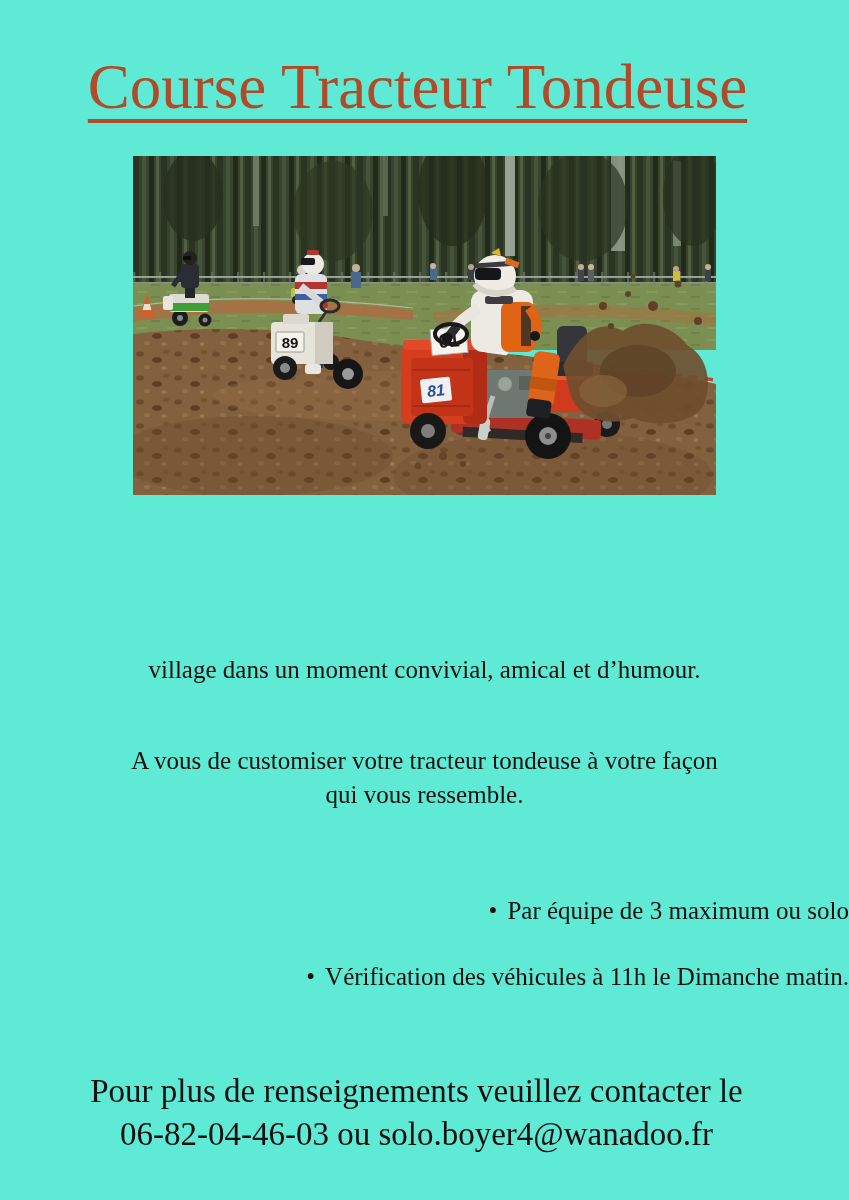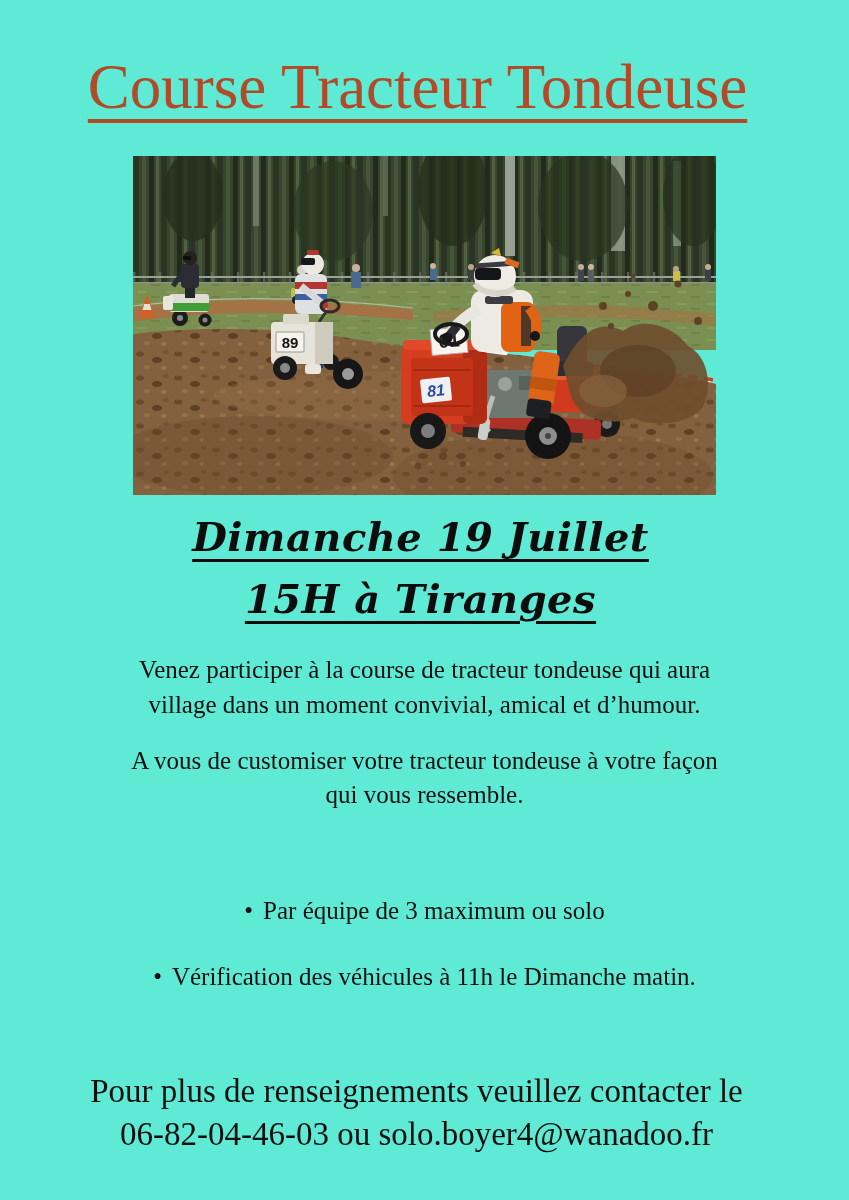--- a/index.html
+++ b/index.html
@@ -48,21 +48,21 @@
   .para{
     position:absolute;left:0;right:0;
     text-align:center;
     font-size:25px;line-height:35px;
     color:#101010;
   }
   .para1{top:652px;}
   .para2{top:744px;line-height:34px;}
   .bullet{
     position:absolute;left:0;right:0;
-    text-align:center;
+    text-align:right;
     font-size:25px;line-height:35px;
   }
   .bullet1{top:893px;}
   .bullet2{top:959px;}
   .bullet .marker{padding-right:10px;}
   .contact{
     position:absolute;top:1070px;left:0;right:16px;
     text-align:center;
     font-size:33px;line-height:43px;
     color:#101010;
@@ -303,27 +303,22 @@
         <circle cx="565" cy="165" r="4" fill="#5f4226"></circle>
         <circle cx="500" cy="120" r="2.5" fill="#5f4226"></circle>
         <circle cx="478" cy="170" r="3" fill="#5f4226"></circle>
         <circle cx="310" cy="300" r="4" fill="#5c3f24" opacity=".8"></circle>
         <circle cx="330" cy="308" r="3" fill="#5c3f24" opacity=".8"></circle>
         <circle cx="285" cy="310" r="3.5" fill="#5c3f24" opacity=".7"></circle>
       </g>
     </svg>
   </div>
 
-  <div class="date-block">
-    <div><span class="u">Dimanche 19 Juillet</span></div>
-    <div><span class="u">15H à Tiranges</span></div>
-  </div>
 
   <div class="para para1">
-    <div>Venez participer à la course de tracteur tondeuse qui aura</div>
     <div>village dans un moment convivial, amical et d’humour.</div>
   </div>
 
   <div class="para para2">
     <div>A vous de customiser votre tracteur tondeuse à votre façon</div>
     <div>qui vous ressemble.</div>
   </div>
 
   <div class="bullet bullet1">
     <span class="marker">•</span><span>Par équipe de 3 maximum ou solo</span>

